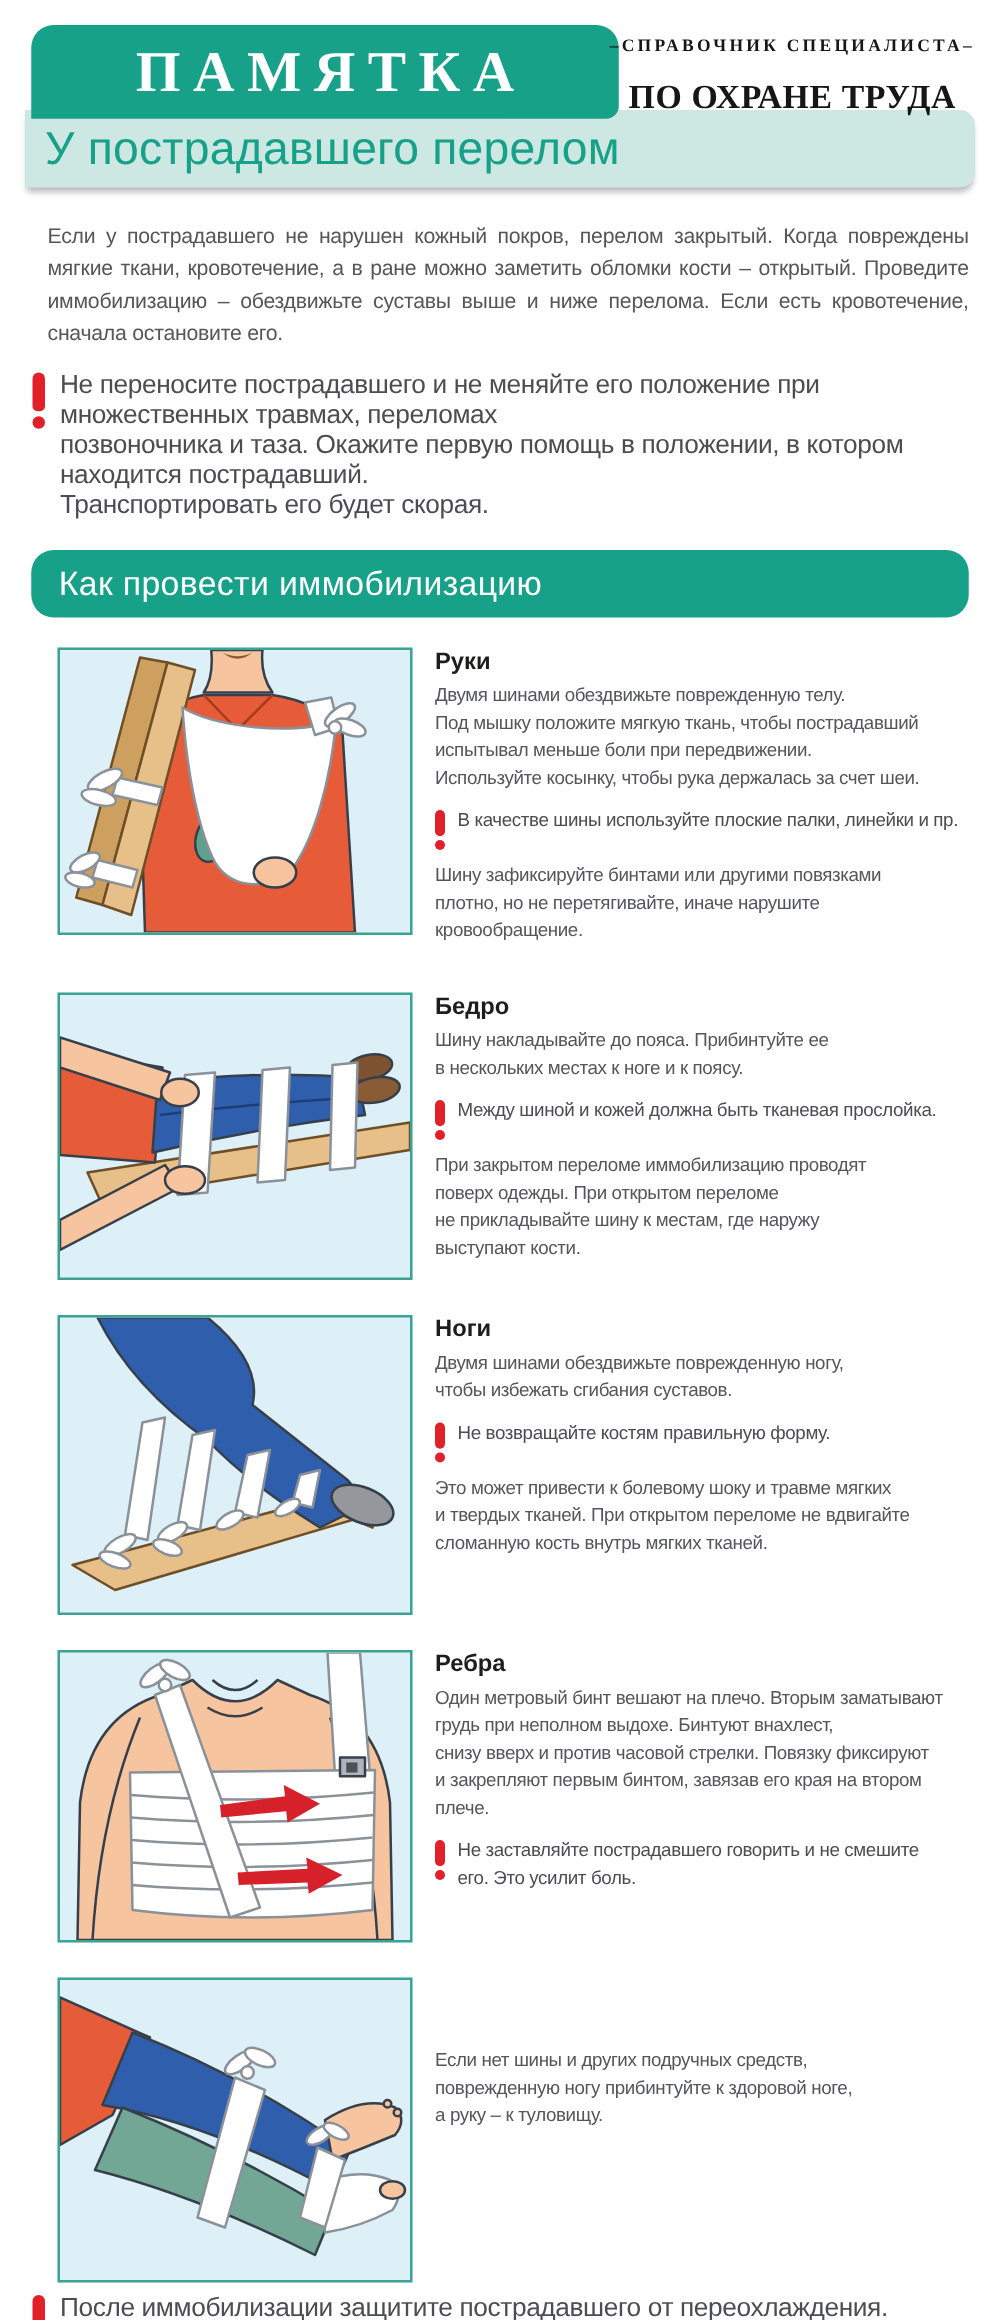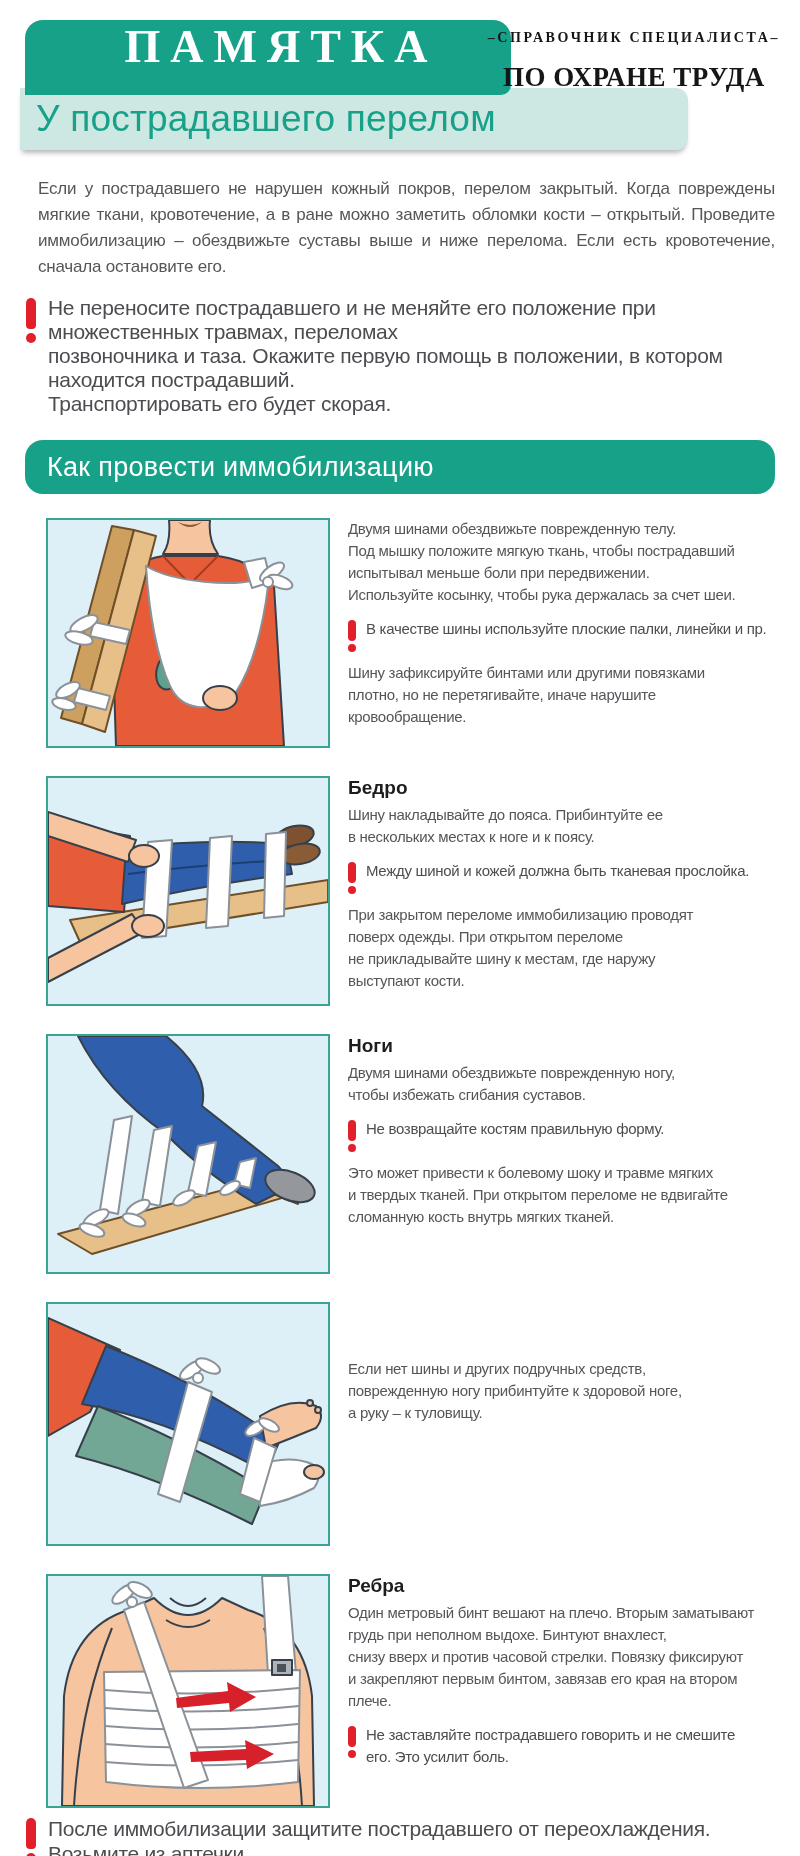--- a/index.html
+++ b/index.html
@@ -1,25 +1,25 @@
 <!DOCTYPE html>
 <html><head>
 <meta charset="utf-8">
 <style>
   html,body{margin:0;padding:0;}
   body{width:800px;min-height:1856px;background:#ffffff;font-family:"Liberation Sans",sans-serif;color:#55565a;overflow-x:hidden;}
 
   
   .header{position:relative;height:150px;}
-  .badge{position:absolute;left:25px;top:20px;width:470px;height:75px;background:#17a189;border-radius:18px 18px 10px 0;z-index:2;display:flex;justify-content:center;padding-left:16px;}
+  .badge{position:absolute;left:25px;top:20px;width:470px;height:75px;background:#17a189;border-radius:18px 18px 10px 0;z-index:2;display:flex;align-items:center;justify-content:center;}
   .badge-text{font-family:"Liberation Serif",serif;font-weight:bold;font-size:46px;letter-spacing:10px;color:#fff;padding-left:10px;}
   .logo{position:absolute;right:20px;top:30px;text-align:center;color:#161616;font-family:"Liberation Serif",serif;z-index:2;}
   .logo-top{font-size:14px;font-weight:bold;letter-spacing:2.6px;}
   .logo-bottom{font-size:27px;font-weight:bold;letter-spacing:.5px;margin-top:16px;}
-  .subtitle-band{position:absolute;left:20px;top:88px;width:668px;height:62px;background:#cde8e2;border-radius:0 12px 12px 0;box-shadow:0 5px 5px -2px rgba(0,0,0,.28);display:flex;align-items:center;}
+  .subtitle-band{position:absolute;left:20px;top:88px;width:760px;height:62px;background:#cde8e2;border-radius:0 12px 12px 0;box-shadow:0 5px 5px -2px rgba(0,0,0,.28);display:flex;align-items:center;}
   .subtitle{color:#17a189;font-size:37px;padding-left:16px;letter-spacing:.2px;}
 
   
   .intro{margin:26px 25px 0 38px;font-size:17px;line-height:26px;text-align:justify;letter-spacing:-.2px;}
   .warning{display:flex;margin:16px 10px 0 26px;}
   .warning .text{font-size:21px;line-height:24px;white-space:pre-line;color:#4c4d51;letter-spacing:-.3px;flex:1;}
   .bottom-warning{margin-top:8px;}
   .bottom-warning .text{line-height:25px;}
 
   .bang{flex:0 0 auto;display:flex;flex-direction:column;align-items:center;margin-right:12px;margin-top:2px;}
@@ -109,20 +109,21 @@
             <ellipse cx="31" cy="118" rx="14" ry="6" transform="rotate(14 31 118)"></ellipse>
             <polygon points="30,168 62,176 58,190 26,182"></polygon>
             <ellipse cx="20" cy="170" rx="13" ry="6" transform="rotate(-28 20 170)"></ellipse>
             <ellipse cx="16" cy="184" rx="12" ry="5.5" transform="rotate(14 16 184)"></ellipse>
           </g>
           <ellipse cx="172" cy="178" rx="17" ry="12" fill="#f6c49e"></ellipse>
         </g>
       </svg>
     </div>
     <div class="stext">
+      <h3>Руки</h3>
       <p>Двумя шинами обездвижьте поврежденную телу.
 Под мышку положите мягкую ткань, чтобы пострадавший
 испытывал меньше боли при передвижении.
 Используйте косынку, чтобы рука держалась за счет шеи.</p>
       <div class="swarn">
         <span class="bang sm">
             <i class="bar"></i>
             <i class="dot"></i>
           </span>
         <p>В качестве шины используйте плоские палки, линейки и пр.</p>
@@ -207,51 +208,20 @@
           </span>
         <p>Не возвращайте костям правильную форму.</p>
       </div>
       <p>Это может привести к болевому шоку и травме мягких
 и твердых тканей. При открытом переломе не вдвигайте
 сломанную кость внутрь мягких тканей.</p>
     </div>
   </section>
 
   <section class="section">
-    <div class="illo ih-e">
-      <svg width="280" height="240" viewBox="0 0 280 240">
-        <g stroke="#37404a" stroke-width="2" stroke-linejoin="round">
-          <polygon points="0,14 72,46 42,108 0,132" fill="#e65c38"></polygon>
-          <path d="M58 42 Q150 78 232 136 L218 168 Q118 114 34 100 Z" fill="#2f5fac"></path>
-          <path d="M50 102 Q136 136 218 186 L204 220 Q108 172 28 152 Z" fill="#71a794"></path>
-          <path d="M212 112 Q244 92 268 102 Q278 112 268 124 Q244 134 218 144 Z" fill="#f6c49e"></path>
-          <circle cx="262" cy="99" r="3" fill="#f6c49e"></circle>
-          <circle cx="270" cy="106" r="3" fill="#f6c49e"></circle>
-          <path d="M208 162 Q240 150 264 160 Q276 170 266 184 Q240 198 212 202 Z" fill="#fff" stroke="#8b9198"></path>
-          <ellipse cx="266" cy="168" rx="10" ry="7" fill="#f6c49e"></ellipse>
-          <g fill="#fff" stroke="#8b9198">
-            <polygon points="140,78 164,88 132,198 110,190"></polygon>
-            <ellipse cx="144" cy="66" rx="14" ry="6" transform="rotate(-35 144 66)"></ellipse>
-            <ellipse cx="160" cy="62" rx="13" ry="6" transform="rotate(25 160 62)"></ellipse>
-            <circle cx="150" cy="74" r="5"></circle>
-            <polygon points="206,134 228,144 212,198 192,190"></polygon>
-            <ellipse cx="208" cy="124" rx="12" ry="5.5" transform="rotate(-32 208 124)"></ellipse>
-            <ellipse cx="221" cy="121" rx="11" ry="5" transform="rotate(28 221 121)"></ellipse>
-          </g>
-        </g>
-      </svg>
-    </div>
-    <div class="stext pad-top">
-      <p>Если нет шины и других подручных средств,
-поврежденную ногу прибинтуйте к здоровой ноге,
-а руку – к туловищу.</p>
-    </div>
-  </section>
-
-  <section class="section">
     <div class="illo ih-d">
       <svg width="280" height="230" viewBox="0 0 280 230">
         <g stroke="#37404a" stroke-width="2" stroke-linejoin="round">
           <path d="M14 230 L16 120 Q24 52 80 34 L106 22 Q140 56 174 22 L200 34 Q256 52 264 120 L266 230 Z" fill="#f6c49e"></path>
           <path d="M122 22 Q140 38 158 22" fill="none"></path>
           <path d="M118 44 Q140 58 162 44" fill="none"></path>
           <path d="M64 52 Q32 130 26 230" fill="none"></path>
           <path d="M216 52 Q248 130 254 230" fill="none"></path>
           <polygon points="214,0 240,0 248,98 220,98" fill="#fff" stroke="#8b9198"></polygon>
           <path d="M56 96 L252 94 L250 206 Q152 218 58 206 Z" fill="#fff" stroke="#8b9198"></path>
@@ -286,20 +256,51 @@
         <span class="bang sm">
             <i class="bar"></i>
             <i class="dot"></i>
           </span>
         <p>Не заставляйте пострадавшего говорить и не смешите
 его. Это усилит боль.</p>
       </div>
     </div>
   </section>
 
+  <section class="section">
+    <div class="illo ih-e">
+      <svg width="280" height="240" viewBox="0 0 280 240">
+        <g stroke="#37404a" stroke-width="2" stroke-linejoin="round">
+          <polygon points="0,14 72,46 42,108 0,132" fill="#e65c38"></polygon>
+          <path d="M58 42 Q150 78 232 136 L218 168 Q118 114 34 100 Z" fill="#2f5fac"></path>
+          <path d="M50 102 Q136 136 218 186 L204 220 Q108 172 28 152 Z" fill="#71a794"></path>
+          <path d="M212 112 Q244 92 268 102 Q278 112 268 124 Q244 134 218 144 Z" fill="#f6c49e"></path>
+          <circle cx="262" cy="99" r="3" fill="#f6c49e"></circle>
+          <circle cx="270" cy="106" r="3" fill="#f6c49e"></circle>
+          <path d="M208 162 Q240 150 264 160 Q276 170 266 184 Q240 198 212 202 Z" fill="#fff" stroke="#8b9198"></path>
+          <ellipse cx="266" cy="168" rx="10" ry="7" fill="#f6c49e"></ellipse>
+          <g fill="#fff" stroke="#8b9198">
+            <polygon points="140,78 164,88 132,198 110,190"></polygon>
+            <ellipse cx="144" cy="66" rx="14" ry="6" transform="rotate(-35 144 66)"></ellipse>
+            <ellipse cx="160" cy="62" rx="13" ry="6" transform="rotate(25 160 62)"></ellipse>
+            <circle cx="150" cy="74" r="5"></circle>
+            <polygon points="206,134 228,144 212,198 192,190"></polygon>
+            <ellipse cx="208" cy="124" rx="12" ry="5.5" transform="rotate(-32 208 124)"></ellipse>
+            <ellipse cx="221" cy="121" rx="11" ry="5" transform="rotate(28 221 121)"></ellipse>
+          </g>
+        </g>
+      </svg>
+    </div>
+    <div class="stext pad-top">
+      <p>Если нет шины и других подручных средств,
+поврежденную ногу прибинтуйте к здоровой ноге,
+а руку – к туловищу.</p>
+    </div>
+  </section>
+
 </div>
 
 <div class="warning bottom-warning">
   <span class="bang">
       <i class="bar"></i>
       <i class="dot"></i>
     </span>
   <div class="text">После иммобилизации защитите пострадавшего от переохлаждения. Возьмите из аптечки
 покрывало спасательное изотермическое. Укройте серебристой стороной к телу,
 лицо оставьте открытым.</div>

